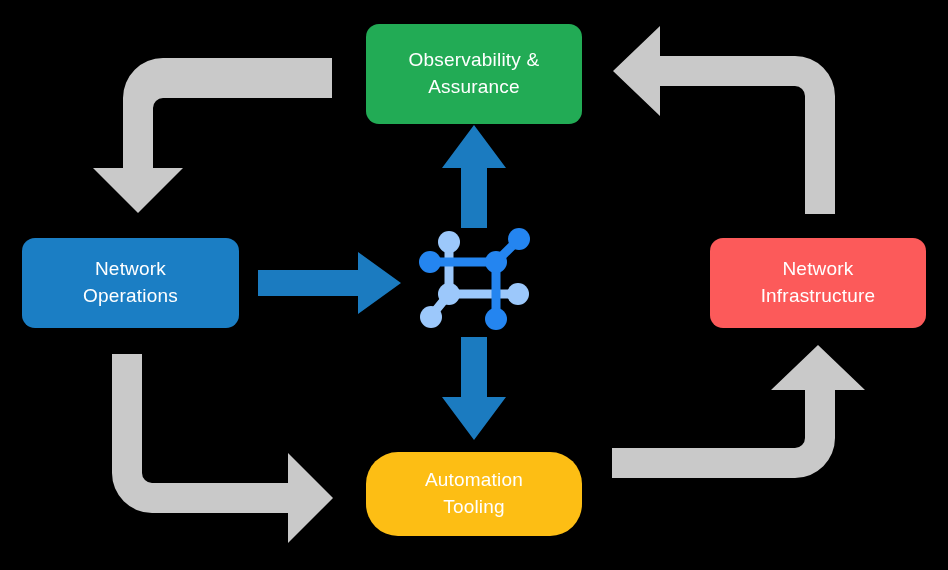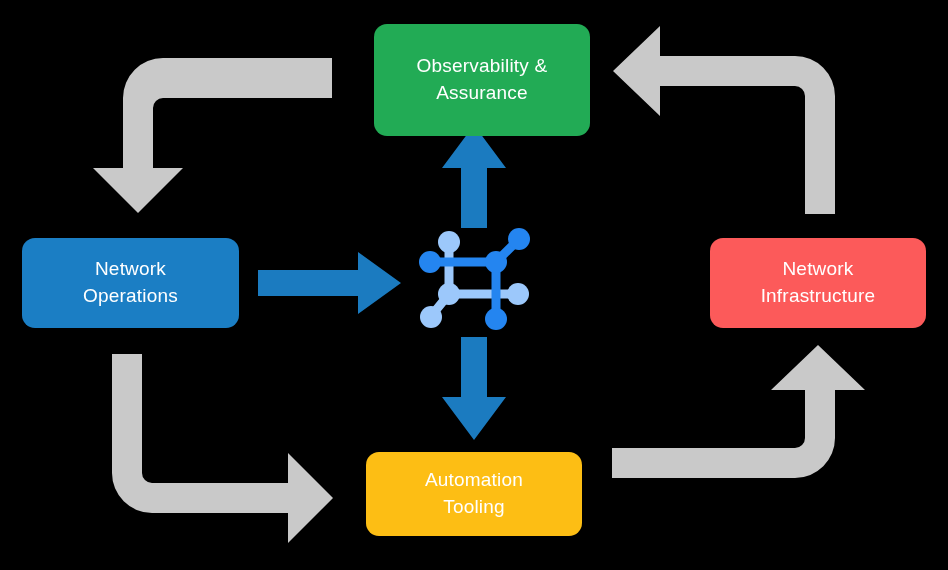--- a/index.html
+++ b/index.html
@@ -22,24 +22,24 @@
     box-sizing: border-box;
     text-align: center;
     color: #ffffff;
     font-size: 19px;
     line-height: 1.42;
     font-weight: 400;
     letter-spacing: 0.2px;
   }
   .node-label { white-space: pre-line; display: block; }
 
-  #box-observability { left: 374px; top: 24px;  width: 216px; height: 112px;  background: #22ab55; align-items: center; }
+  #box-observability { left: 366px; top: 24px;  width: 216px; height: 100px;  background: #22ab55; align-items: center; }
   #box-operations    { left: 22px;  top: 238px; width: 217px; height: 90px;  background: #1b7ec4; }
   #box-infrastructure{ left: 710px; top: 238px; width: 216px; height: 90px;  background: #fc5a5a; }
-  #box-automation    { left: 366px; top: 452px; width: 216px; height: 84px;  background: #fdbe14; }
+  #box-automation    { left: 366px; top: 452px; width: 216px; height: 84px;  background: #fdbe14; border-radius: 32px; }
 
   .svg-layer {
     position: absolute; left: 0; top: 0;
     width: 948px; height: 570px;
   }
   .center-icon {
     position: absolute;
     left: 418px; top: 218px;
     width: 120px; height: 120px;
   }

